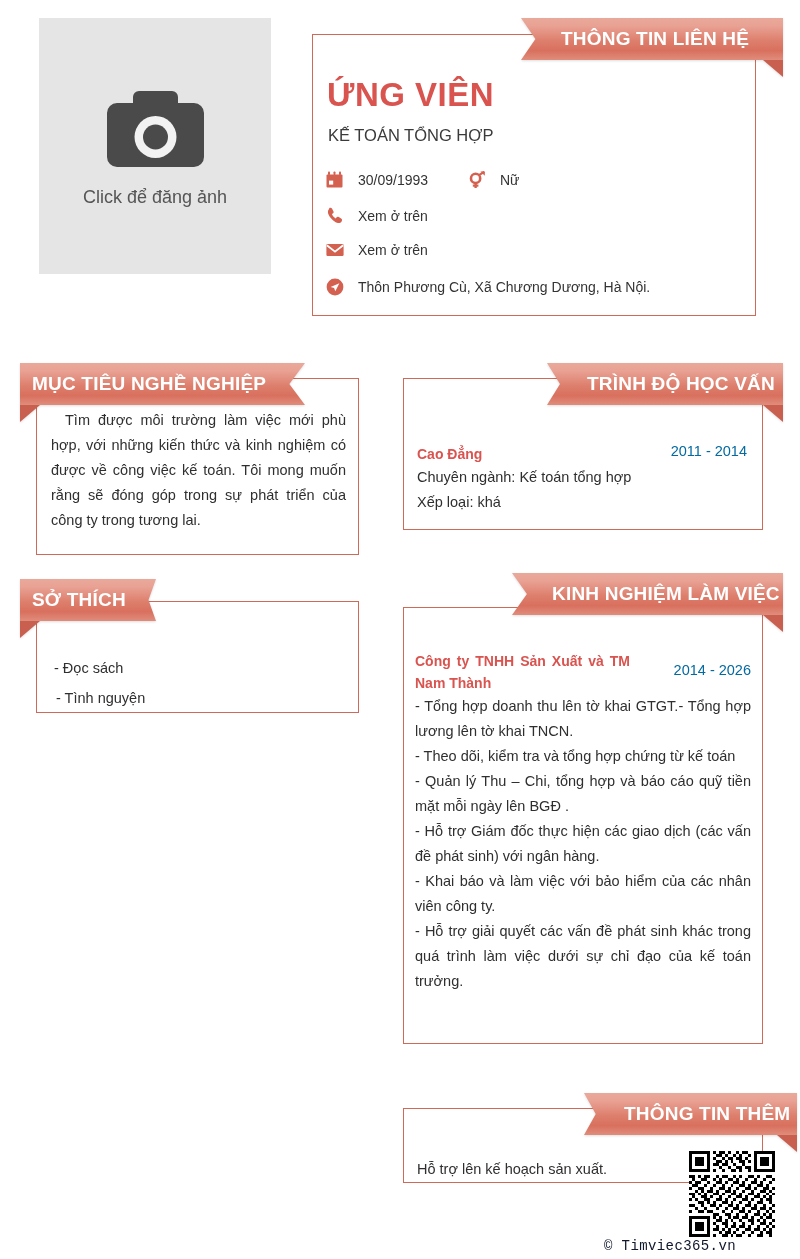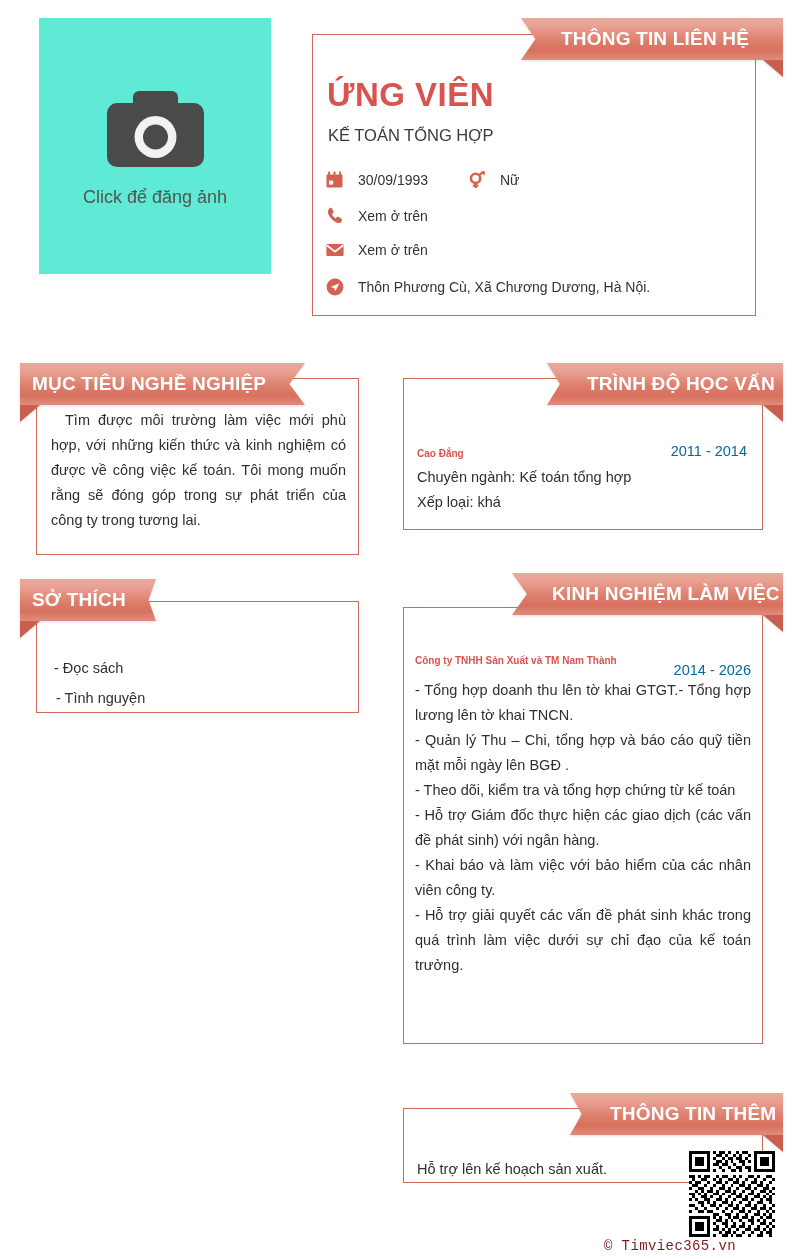--- a/index.html
+++ b/index.html
@@ -79,21 +79,21 @@
     border: 1.5px solid #cf6a58;
     background: #ffffff;
     box-sizing: border-box;
   }
 
   
   #photo-box {
     position: absolute;
     left: 39px; top: 18px;
     width: 232px; height: 256px;
-    background: #5eead4;
+    background: #e5e5e5;
     display: flex;
     flex-direction: column;
     align-items: center;
     justify-content: center;
     gap: 8px;
   }
   #photo-caption {
     color: #555555;
     font-size: 18px;
   }
@@ -134,21 +134,21 @@
   
   .para {
     font-size: 14.5px;
     line-height: 25px;
     text-align: justify;
     color: #2f2f2f;
   }
   .entry-title {
     color: #d9534f;
     font-weight: bold;
-    font-size: 10px;
+    font-size: 14px;
     line-height: 22px;
     text-align: justify;
   }
   .entry-date {
     font-size: 14.5px;
     color: #0369a1;
     white-space: nowrap;
   }
   .entry-line {
     font-size: 14.5px;
@@ -167,21 +167,21 @@
     left: 689px; top: 1151px;
     width: 86px; height: 86px;
     background: #ffffff;
     z-index: 8;
   }
   #footer-credit {
     position: absolute;
     left: 604px; top: 1238px;
     font-family: "Liberation Mono", monospace;
     font-size: 14px;
-    color: #7f1d1d;
+    color: #0f172a;
     letter-spacing: 0.4px;
   }
 </style>
 </head>
 <body>
 
 <div id="photo-box">
   <span>
     <svg width="105" height="90" viewBox="0 0 105 90" xmlns="http://www.w3.org/2000/svg">
       <path d="M36 6 h33 a6 6 0 0 1 6 6 v6 h16 a10 10 0 0 1 10 10 v44 a10 10 0 0 1 -10 10 h-77 a10 10 0 0 1 -10 -10 v-44 a10 10 0 0 1 10 -10 h16 v-6 a6 6 0 0 1 6 -6 z" fill="#4a4a4a"></path>
@@ -305,30 +305,30 @@
   <div class="fold"></div>
   <div class="label">KINH NGHIỆM LÀM VIỆC</div>
 </div>
 
 <div style="position:absolute; left:415px; top:650px; width:336px;">
   <div style="display:flex; justify-content:space-between; align-items:flex-start; gap:6px;">
     <span class="entry-title" style="width:215px; display:inline-block; text-align:justify;">Công ty TNHH Sản Xuất và TM Nam Thành</span>
     <span class="entry-date" style="padding-top:12px;">2014 - 2026</span>
   </div>
   <div class="para">- Tổng hợp doanh thu lên tờ khai GTGT.- Tổng hợp lương lên tờ khai TNCN.</div>
+  <div class="para">- Theo dõi, kiểm tra và tổng hợp chứng từ kế toán</div>
   <div class="para">- Quản lý Thu – Chi, tổng hợp và báo cáo quỹ tiền mặt mỗi ngày lên BGĐ .</div>
-  <div class="para">- Theo dõi, kiểm tra và tổng hợp chứng từ kế toán</div>
   <div class="para">- Hỗ trợ Giám đốc thực hiện các giao dịch (các vấn đề phát sinh) với ngân hàng.</div>
   <div class="para">- Khai báo và làm việc với bảo hiểm của các nhân viên công ty.</div>
   <div class="para"> - Hỗ trợ giải quyết các vấn đề phát sinh khác trong quá trình làm việc dưới sự chỉ đạo của kế toán trưởng.</div>
 </div>
 
 <div class="box" style="left:403px; top:1108px; width:360px; height:75px;"></div>
 
-<div class="ribbon right" style="left:570px; top:1093px; width:213px;">
+<div class="ribbon right" style="left:584px; top:1093px; width:213px;">
   <div class="band"></div>
   <div class="fold"></div>
   <div class="label">THÔNG TIN THÊM</div>
 </div>
 
 <div class="entry-line" style="position:absolute; left:417px; top:1157px; width:300px;">Hỗ trợ lên kế hoạch sản xuất.</div>
 
 <div id="qr">
   <svg width="86" height="86" viewBox="0 0 29 29" shape-rendering="crispEdges" xmlns="http://www.w3.org/2000/svg">
     <rect width="29" height="29" fill="#ffffff"></rect>

